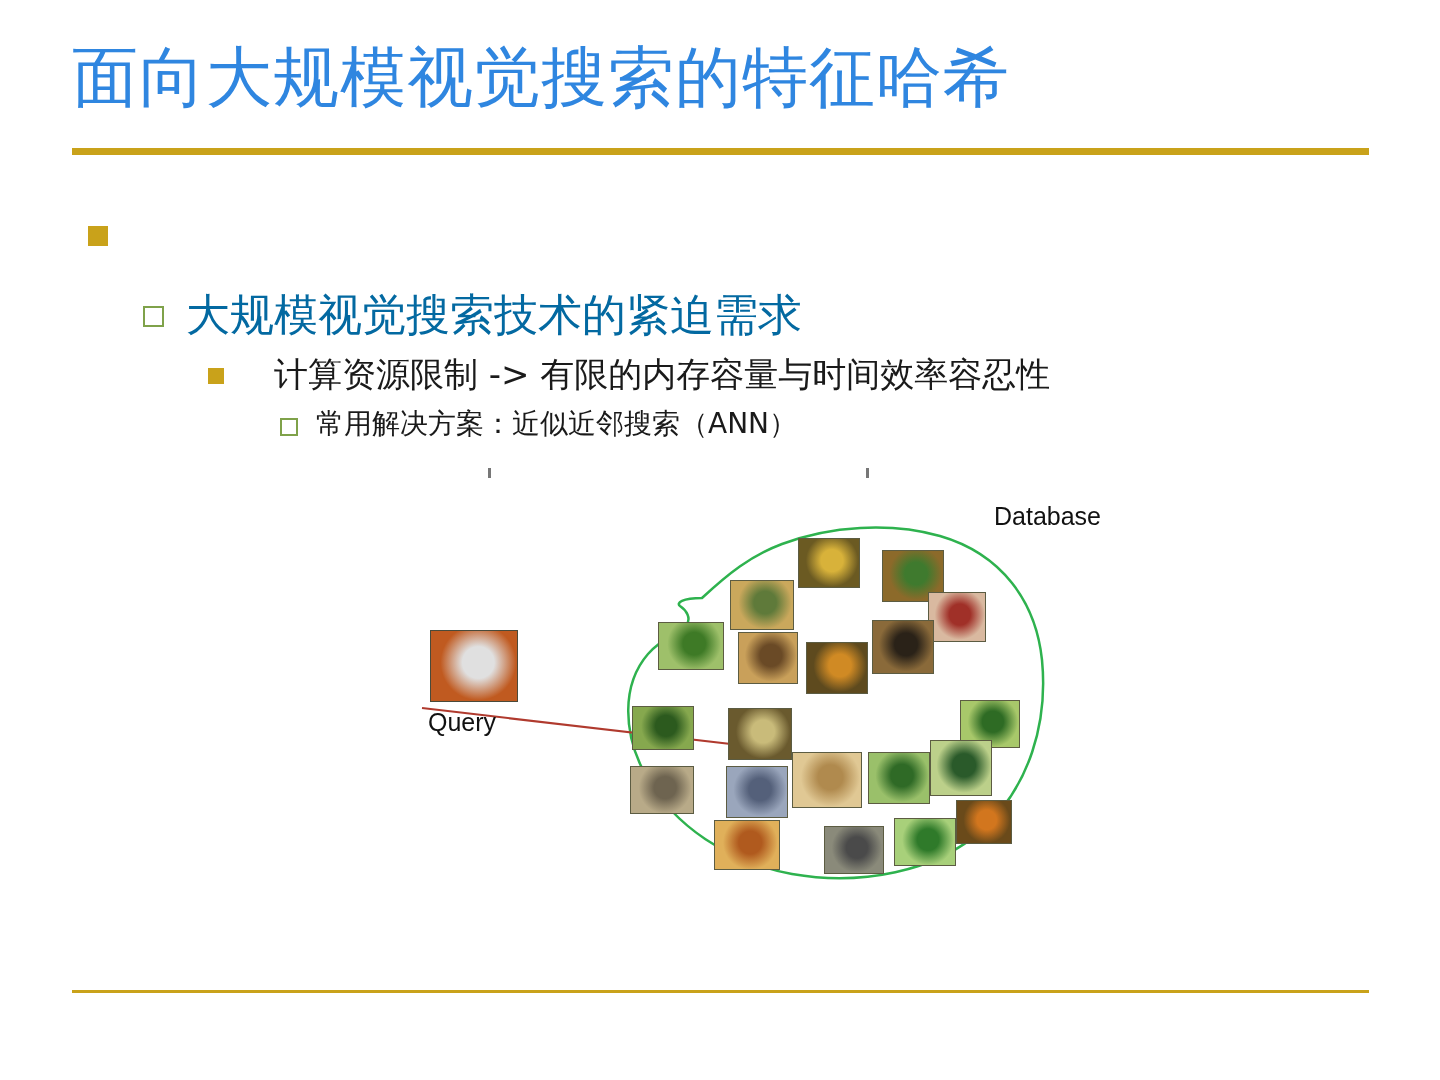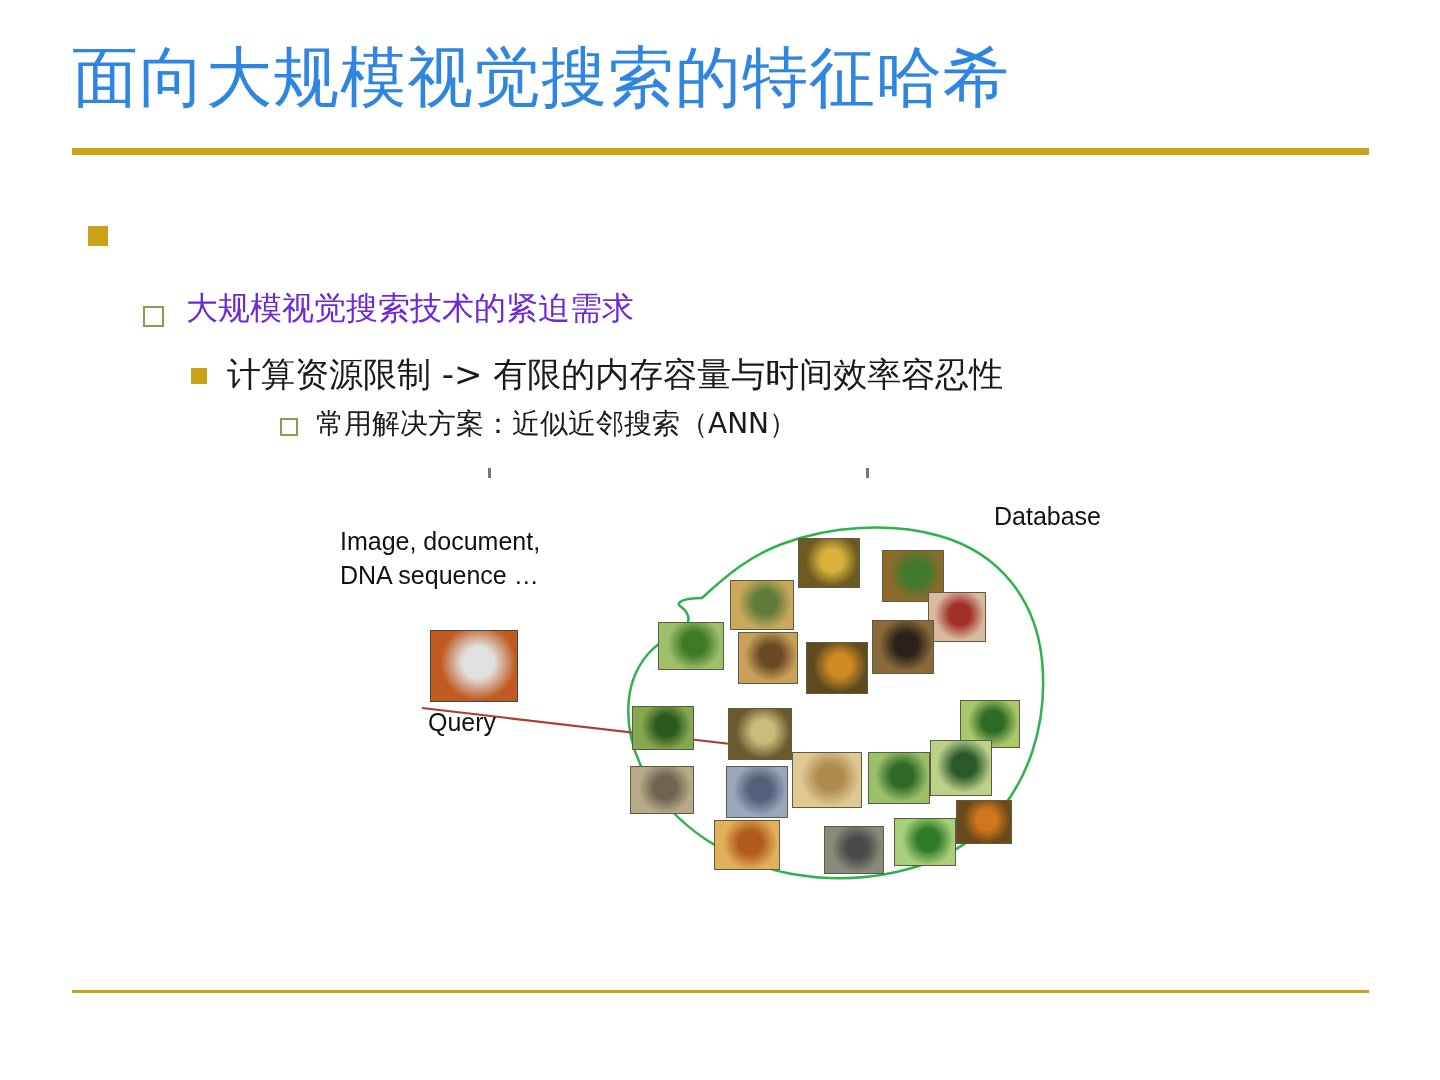--- a/index.html
+++ b/index.html
@@ -84,28 +84,28 @@
     font-size: 52px;
     color: #1a1a1a;
     font-family: "DejaVu Sans", "Liberation Sans", sans-serif;
     line-height: 1.15;
     white-space: nowrap;
   }
 
   .lvl2 { left: 143px; top: 290px; }
   .lvl2 .marker-hollow-green { margin-top: 16px; margin-right: 22px; }
   .lvl2 .txt {
-    font-size: 32px;
-    color: #6d28d9;
-    font-family: "DejaVu Sans", "Liberation Sans", sans-serif;
-    line-height: 1.15;
-    white-space: nowrap;
-  }
-
-  .lvl3 { left: 191px; top: 355px; }
+    font-size: 44px;
+    color: #0369a1;
+    font-family: "DejaVu Sans", "Liberation Sans", sans-serif;
+    line-height: 1.15;
+    white-space: nowrap;
+  }
+
+  .lvl3 { left: 208px; top: 355px; gap: 30px; }
   .lvl3 .marker-filled-gold-sm { margin-top: 13px; margin-right: 20px; }
   .lvl3 .txt {
     font-size: 34px;
     color: #1a1a1a;
     font-family: "DejaVu Sans", "Liberation Sans", sans-serif;
     line-height: 1.15;
     white-space: nowrap;
   }
 
   .lvl4 { left: 253px; top: 408px; margin-left: 27px; }
@@ -205,22 +205,20 @@
              C 672 84, 706 132, 712 190 C 718 252, 700 316, 652 360
              C 606 402, 530 416, 462 404 C 398 392, 344 356, 316 306
              C 292 262, 292 214, 318 184 C 334 166, 350 164, 356 156
              C 362 148, 356 140, 350 136 C 346 133, 352 128, 372 128 Z" fill="none" stroke="#2eb24e" stroke-width="2.5"></path>
 
     <line x1="92" y1="238" x2="418" y2="276" stroke="#b03a2e" stroke-width="2.2"></line>
     <polygon points="418,276 404,268 404,282" fill="#b03a2e"></polygon>
   </svg>
 
   <div class="fig-label label-database">Database</div>
-  <div class="fig-label label-source">Image, document,
-DNA sequence …</div>
   <div class="fig-label label-query">Query</div>
 
   <div id="thumbs">
       <div class="thumb" style="left: 468px; top: 68px; width: 62px; height: 50px; background-image: radial-gradient(circle at 55% 45%, rgb(216, 178, 58) 0%, rgb(216, 178, 58) 26%, rgb(107, 90, 34) 62%, rgb(107, 90, 34) 100%);"></div>
       <div class="thumb" style="left: 552px; top: 80px; width: 62px; height: 52px; background-image: radial-gradient(circle at 55% 45%, rgb(63, 122, 46) 0%, rgb(63, 122, 46) 26%, rgb(140, 106, 42) 62%, rgb(140, 106, 42) 100%);"></div>
       <div class="thumb" style="left: 400px; top: 110px; width: 64px; height: 50px; background-image: radial-gradient(circle at 55% 45%, rgb(95, 122, 58) 0%, rgb(95, 122, 58) 26%, rgb(202, 168, 92) 62%, rgb(202, 168, 92) 100%);"></div>
       <div class="thumb" style="left: 598px; top: 122px; width: 58px; height: 50px; background-image: radial-gradient(circle at 55% 45%, rgb(160, 48, 40) 0%, rgb(160, 48, 40) 26%, rgb(217, 185, 160) 62%, rgb(217, 185, 160) 100%);"></div>
       <div class="thumb" style="left: 328px; top: 152px; width: 66px; height: 48px; background-image: radial-gradient(circle at 55% 45%, rgb(62, 122, 38) 0%, rgb(62, 122, 38) 26%, rgb(158, 192, 106) 62%, rgb(158, 192, 106) 100%);"></div>
       <div class="thumb" style="left: 408px; top: 162px; width: 60px; height: 52px; background-image: radial-gradient(circle at 55% 45%, rgb(106, 74, 38) 0%, rgb(106, 74, 38) 26%, rgb(201, 160, 90) 62%, rgb(201, 160, 90) 100%);"></div>
       <div class="thumb" style="left: 476px; top: 172px; width: 62px; height: 52px; background-image: radial-gradient(circle at 55% 45%, rgb(208, 138, 36) 0%, rgb(208, 138, 36) 26%, rgb(94, 74, 30) 62%, rgb(94, 74, 30) 100%);"></div>

